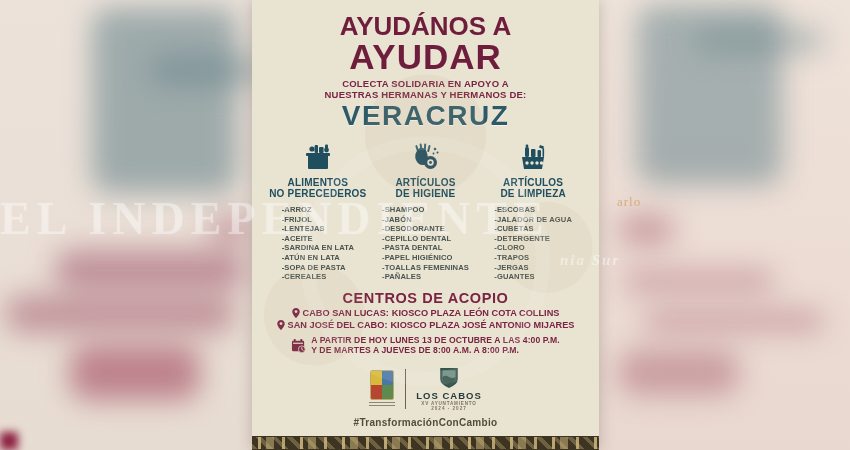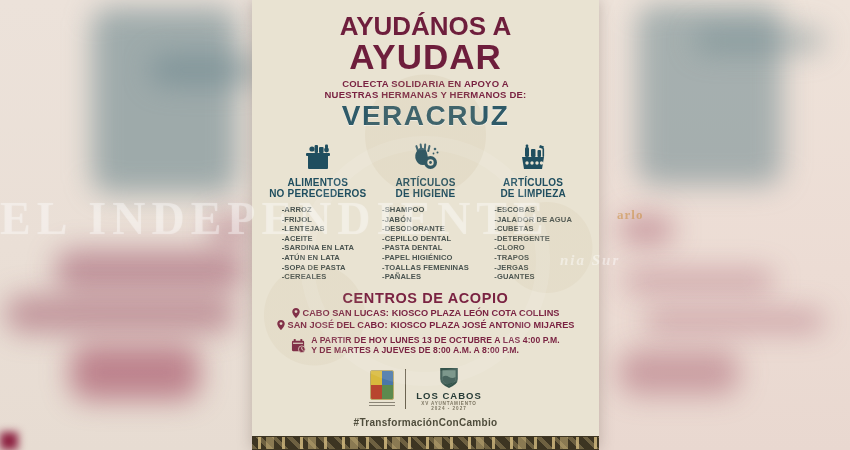--- a/index.html
+++ b/index.html
@@ -78,21 +78,21 @@
       repeating-linear-gradient(90deg, transparent 0 6px, rgba(201,178,122,.9) 6px 9px, transparent 9px 14px,
         rgba(201,178,122,.55) 14px 22px, transparent 22px 30px, rgba(201,178,122,.85) 30px 33px, transparent 33px 42px),
       repeating-linear-gradient(45deg, rgba(201,178,122,.35) 0 4px, transparent 4px 11px);
   }
 
   
   .watermark { position:absolute; left:0; top:196px; width:850px; text-align:left; pointer-events:none;
     font-family:"Liberation Serif", serif; }
   .wm-main { font-size:46px; font-weight:700; color:rgba(255,255,255,.34); letter-spacing:6px;
     text-shadow:0 0 2px rgba(255,255,255,.15); line-height:46px; }
-  .wm-frag1 { position:absolute; left:617px; top:-2px; font-size:13px; font-weight:700; color:rgba(203,140,60,.55); letter-spacing:1px;margin-top:13px; }
+  .wm-frag1 { position:absolute; left:617px; top:-2px; font-size:13px; font-weight:400; color:rgba(203,140,60,.55); letter-spacing:1px; }
   .wm-frag2 { position:absolute; left:560px; top:56px; font-size:15px; font-weight:700; color:rgba(255,255,255,.45); letter-spacing:2px;font-style:italic; }
   .wm-ring { position:absolute; left:300px; top:-60px; width:250px; height:250px; border-radius:50%;
     border:14px solid rgba(255,255,255,.10); pointer-events:none; }
 </style>
 </head>
 <body>
 
 <div class="stage">
 
   <div class="bg-side bg-left">

